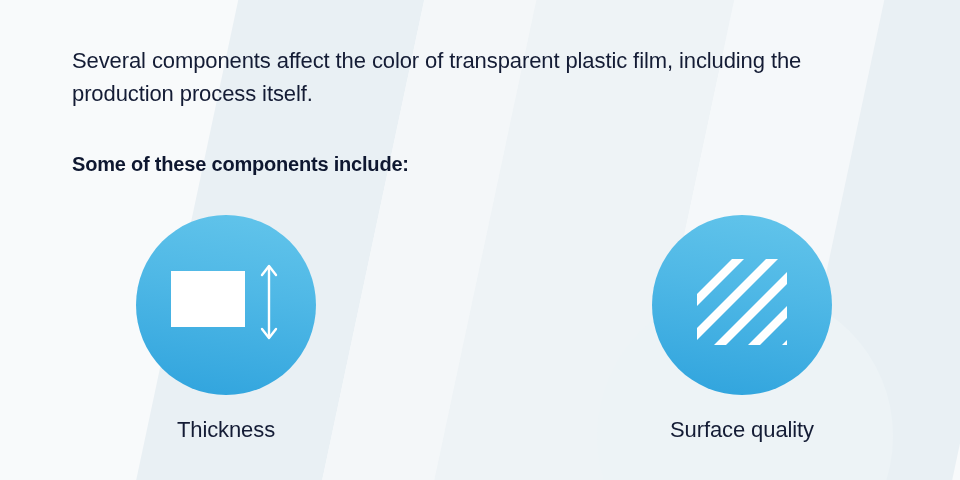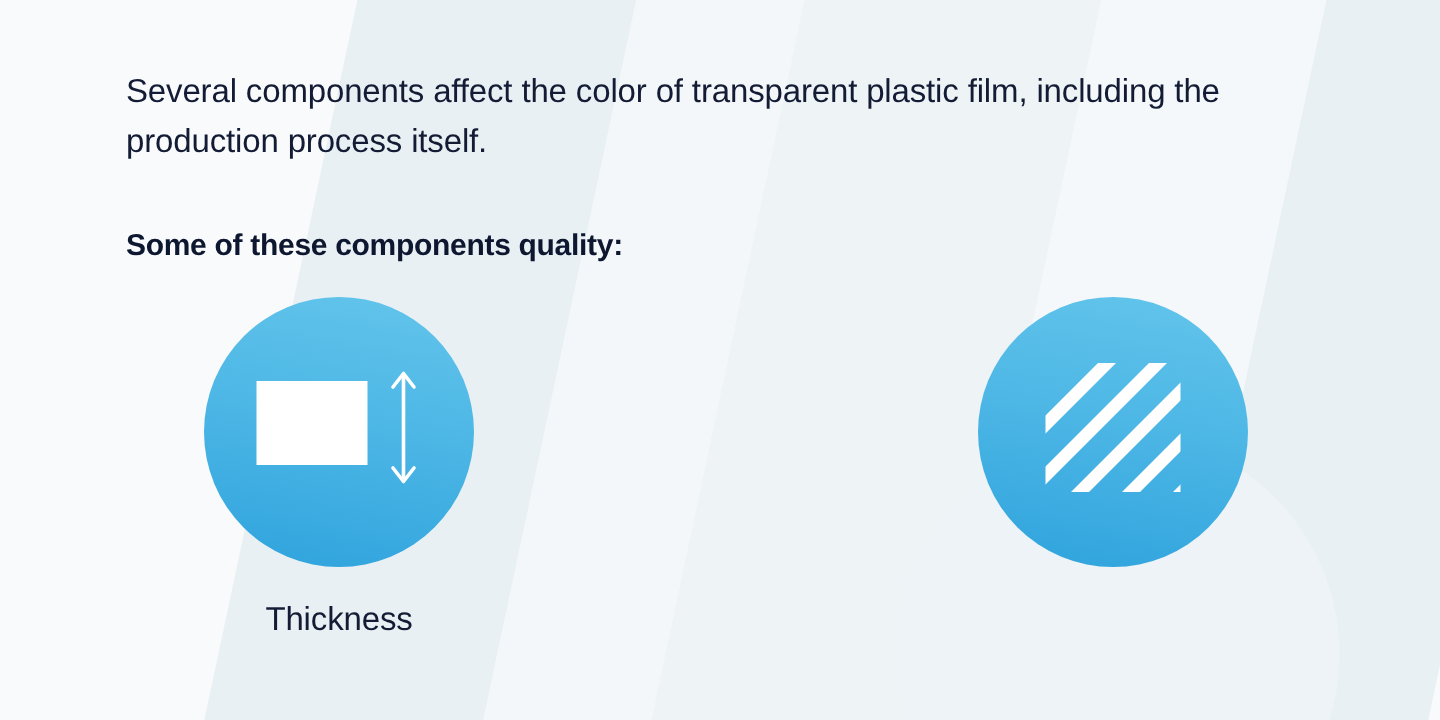--- a/index.html
+++ b/index.html
@@ -58,21 +58,21 @@
     left: 540px;
     top: -230px;
     width: 300px;
     height: 300px;
     background: #F1F5F8;
   }
 
   
   .text-block {
     position: absolute;
-    left: 84px;
+    left: 72px;
     top: 44px;
     width: 760px;
   }
   .intro {
     margin: 0;
     font-size: 22px;
     line-height: 33px;
     font-weight: 400;
     color: #141C35;
     letter-spacing: -0.1px;
@@ -85,21 +85,21 @@
     line-height: 28px;
     font-weight: bold;
     color: #0E1730;
     letter-spacing: -0.2px;
   }
 
   
   .items-row {
     position: absolute;
     left: 0;
-    top: 198px;
+    top: 215px;
     width: 796px;
     height: 230px;
   }
   .item {
     position: absolute;
     top: 0;
     width: 260px;
     text-align: center;
   }
   .item-1 { left: 96px; }
@@ -142,21 +142,21 @@
     <div class="band band-a"></div>
     <div class="band band-b"></div>
     <div class="band band-c"></div>
     <div class="band band-d"></div>
     <div class="band band-e"></div>
     <div class="bg-circle bg-circle-main"></div>
   </div>
 
   <div class="text-block">
     <p class="intro">Several components affect the color of transparent plastic film, including the production process itself.</p>
-    <p class="subhead">Some of these components quality:</p>
+    <p class="subhead">Some of these components include:</p>
   </div>
 
   <div class="items-row">
 
     <div class="item item-1">
       <div class="circle">
         <svg viewBox="0 0 180 180">
           <rect x="35" y="56" width="74" height="56" fill="#FFFFFF"></rect>
           <g stroke="#FFFFFF" stroke-width="2.4" fill="none" stroke-linecap="round" stroke-linejoin="round">
             <line x1="133" y1="52" x2="133" y2="122"></line>
@@ -185,16 +185,17 @@
             <line x1="8" y1="258" x2="258" y2="8"></line>
             <line x1="25" y1="275" x2="275" y2="25"></line>
             <line x1="42" y1="292" x2="292" y2="42"></line>
             <line x1="59" y1="309" x2="309" y2="59"></line>
             <line x1="76" y1="326" x2="326" y2="76"></line>
             <line x1="93" y1="343" x2="343" y2="93"></line>
             <line x1="110" y1="360" x2="360" y2="110"></line>
           </g>
         </svg>
       </div>
+      <div class="item-label">Surface quality</div>
     </div>
 
   </div>
 </div>
 
 </body></html>

